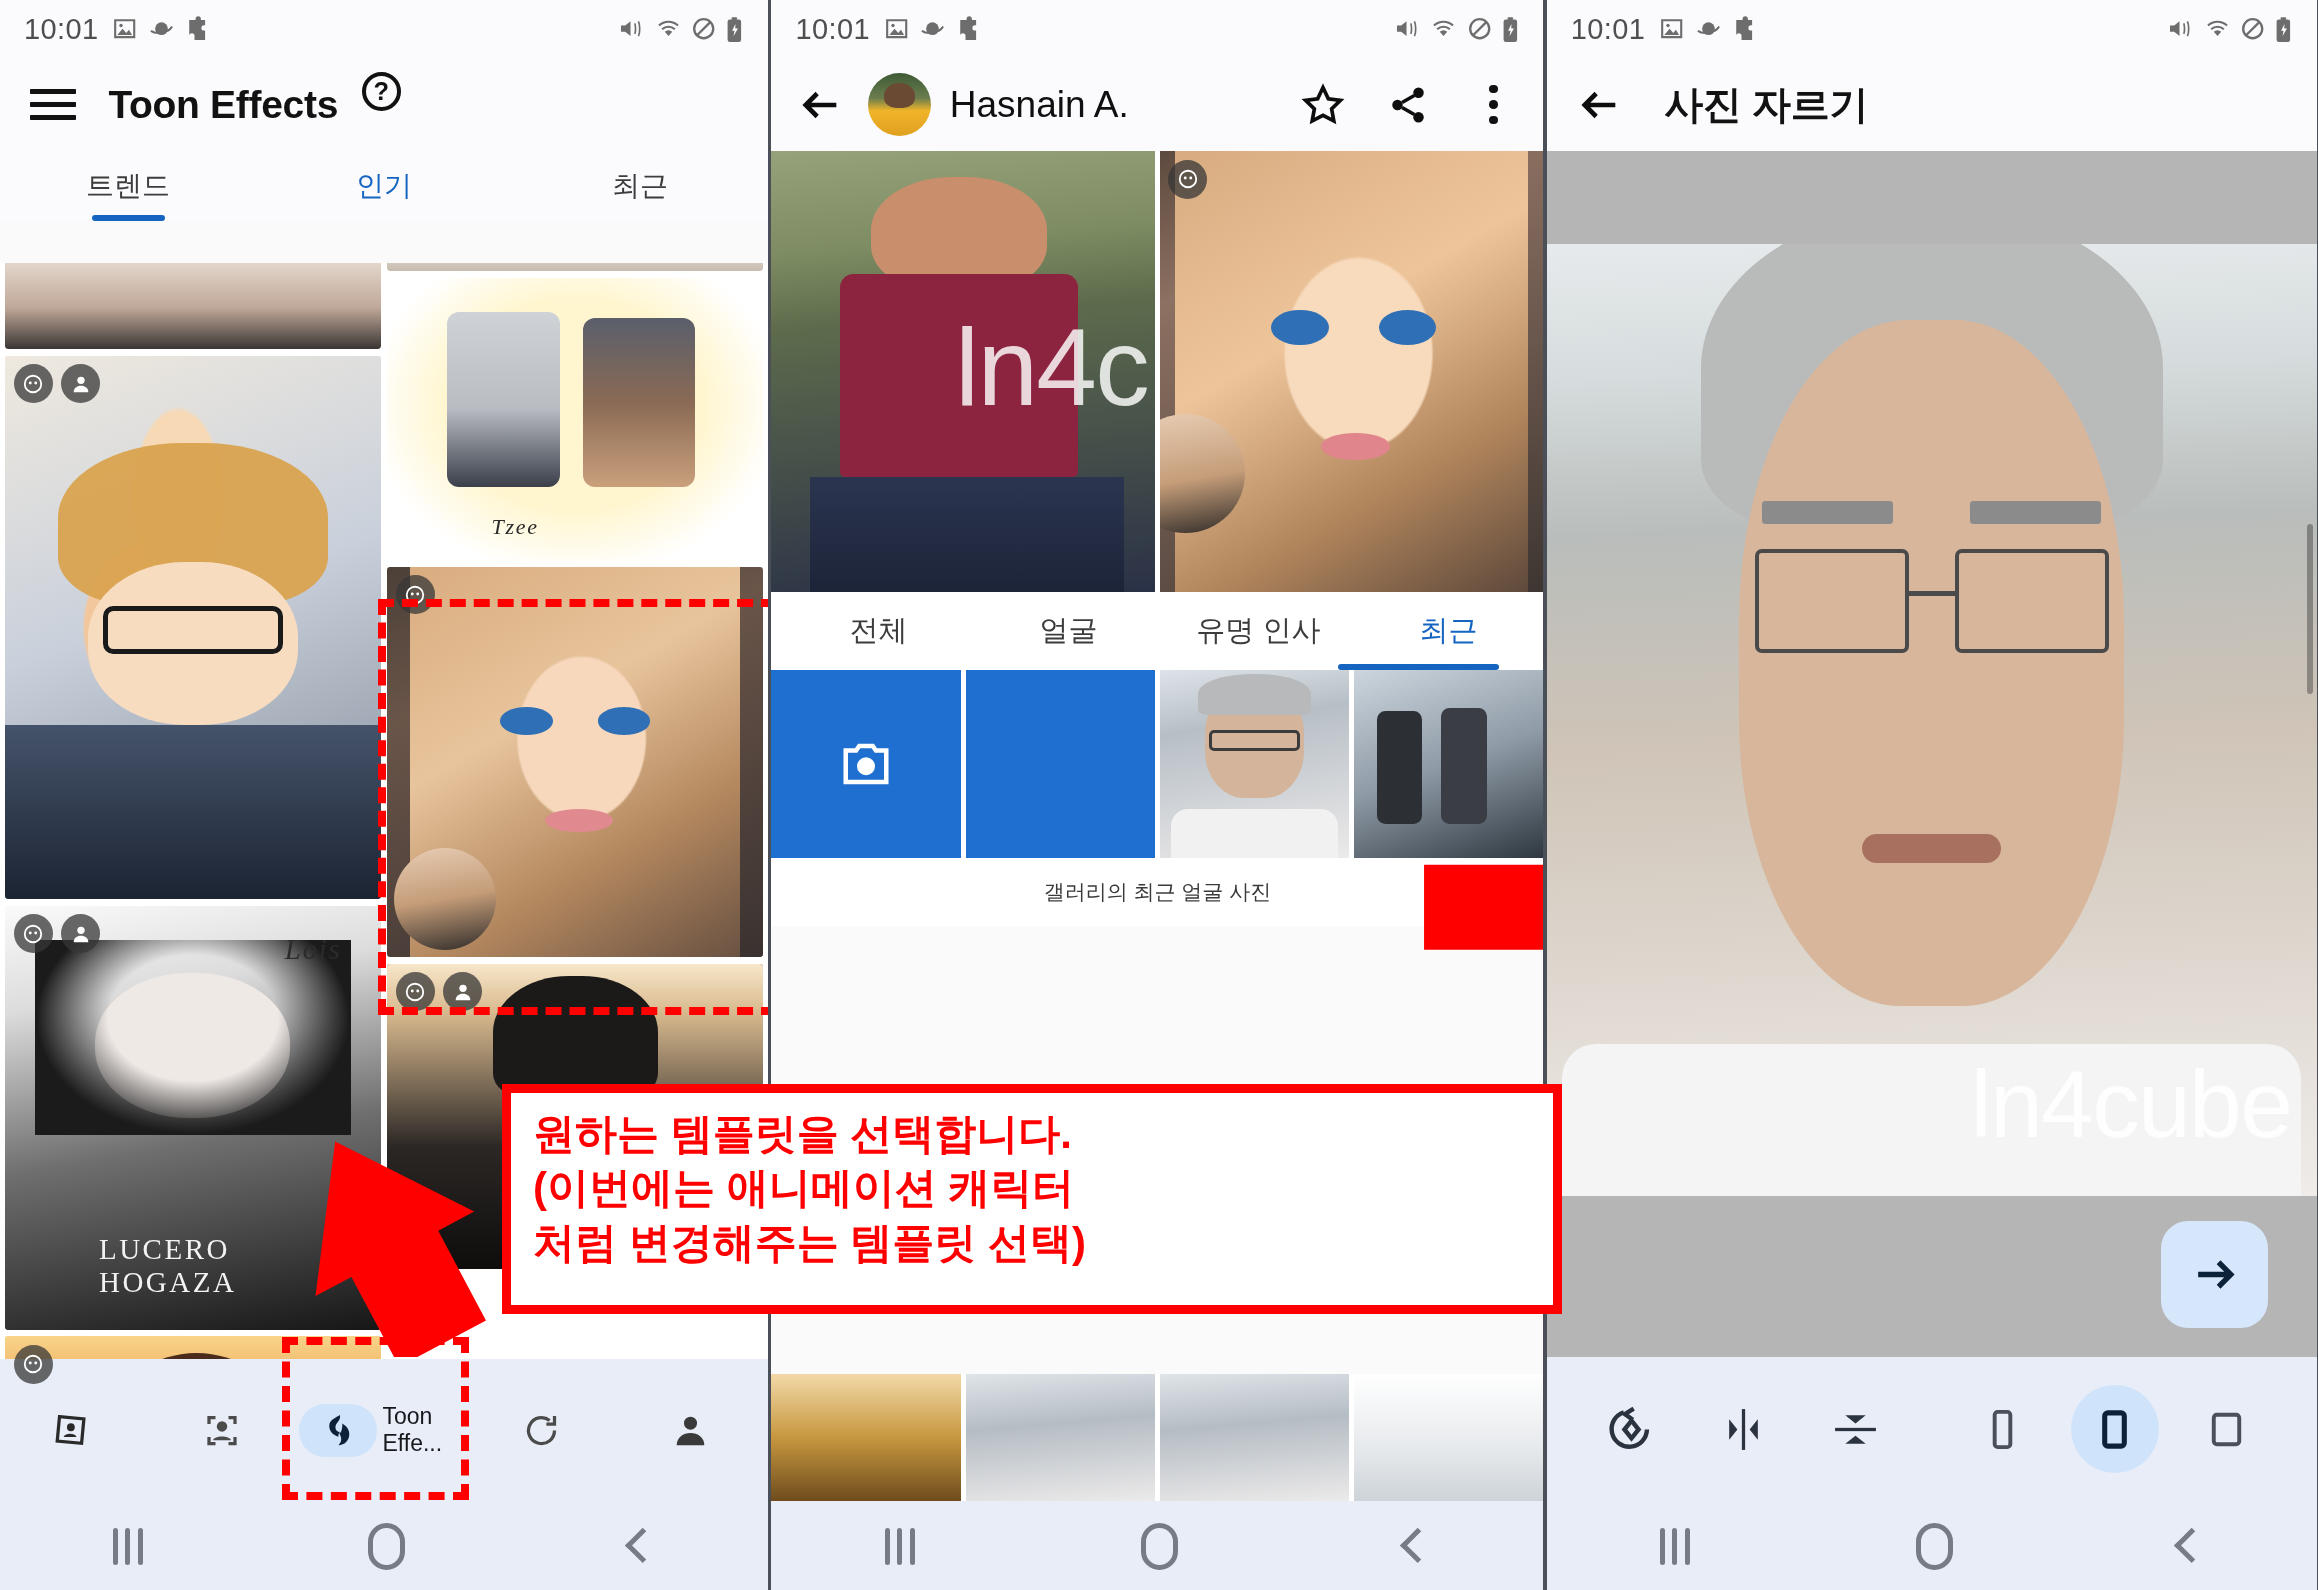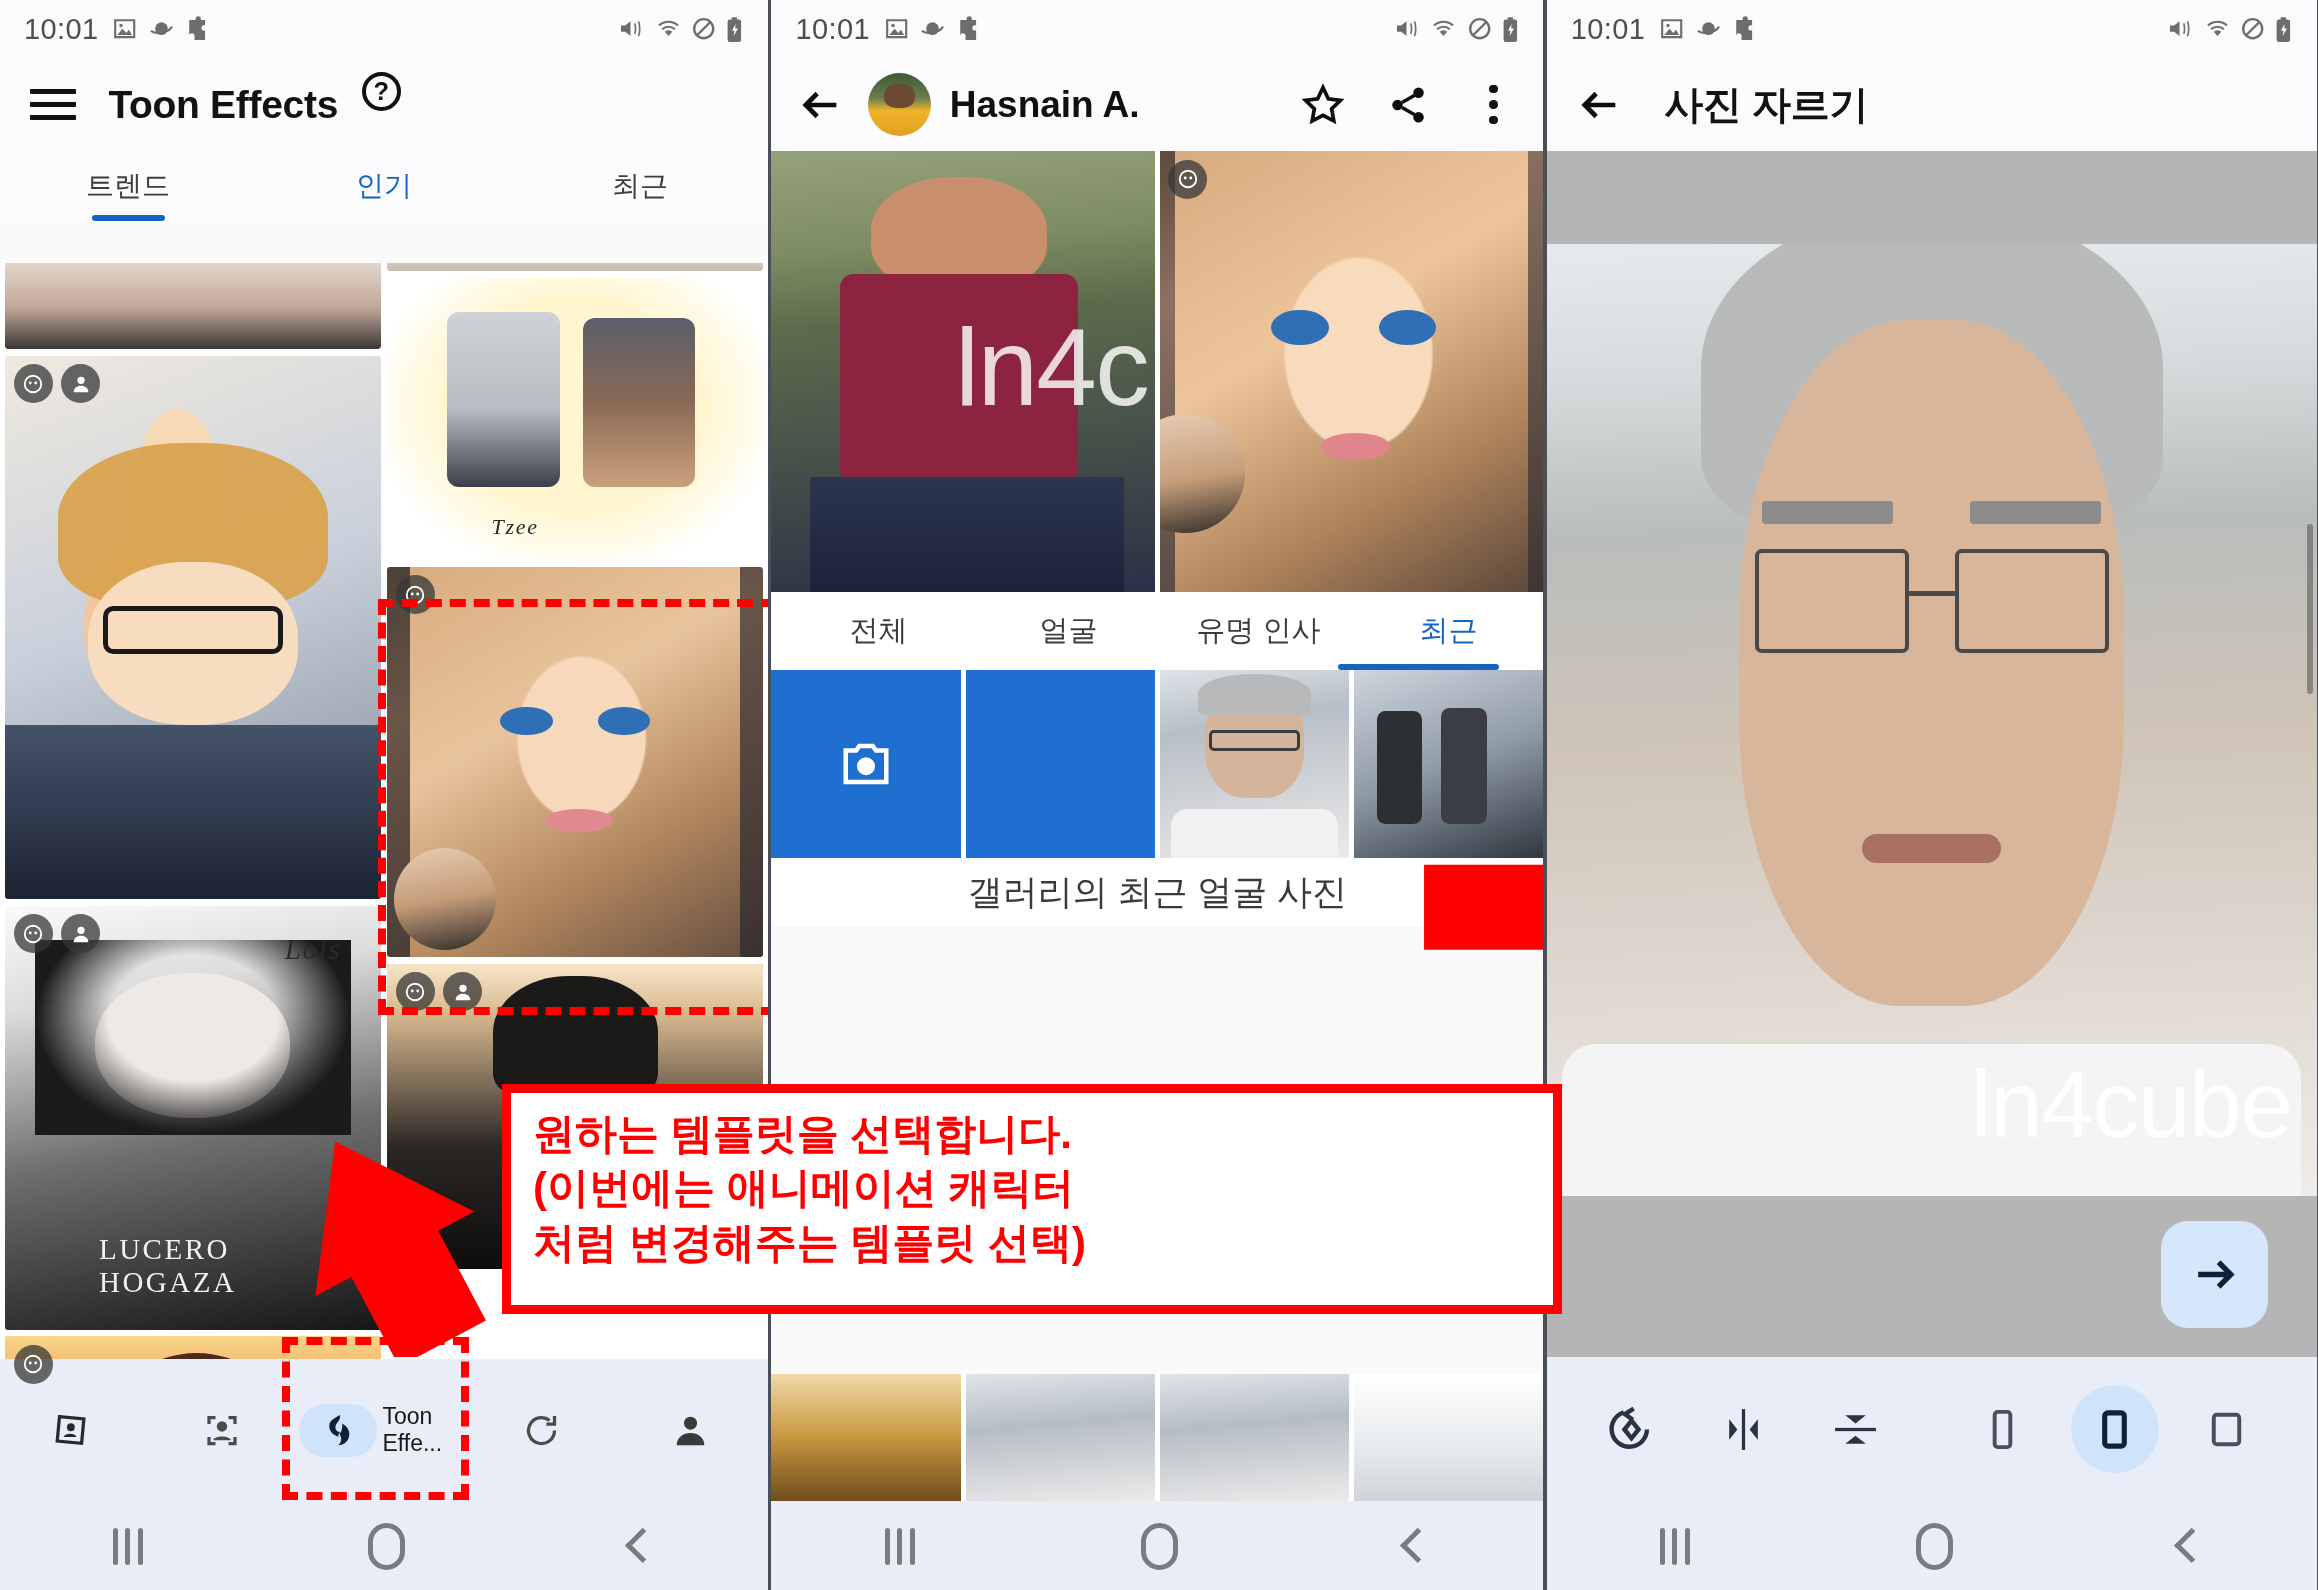--- a/index.html
+++ b/index.html
@@ -78,21 +78,21 @@
   .an-recent i { display: block; width: 5.1px; height: 37px; background: #767c86; border-radius: 2.5px; }
   .an-home { width: 37px; height: 47px; border: 5.1px solid #767c86; border-radius: 18.7px; }
   .an-back { width: 25.4px; height: 25.4px; border-left: 5.1px solid #767c86; border-bottom: 5.1px solid #767c86; transform: rotate(45deg); }
 
   
   .p2-appbar { height: 93px; display: flex; align-items: center; gap: 18.7px; padding: 0 22px; background: #fbfbfd; }
   .avatar { width: 63px; height: 63px; border-radius: 50%; overflow: hidden; flex: 0 0 auto;
             background: linear-gradient(180deg,#3e5a36 0%,#6b7d4e 40%,#f0b429 60%,#e0a020 100%); position: relative; }
   .avatar::after { content:""; position:absolute; left:26%; top:16%; width:48%; height:40%;
             background:#6b4a33; border-radius:50% 50% 40% 40%; }
-  .p2-name { font-size: 37px; font-weight: 700; color: #101010; white-space: nowrap; }
+  .p2-name { font-size: 37px; font-weight: 400; color: #101010; white-space: nowrap; }
   .p2-actions { margin-left: auto; display: flex; align-items: center; gap: 29px; }
   .dots { display: flex; flex-direction: column; gap: 6.8px; }
   .dots i { width: 8.5px; height: 8.5px; border-radius: 50%; background: #111; display: block; }
 
   .hero { display: flex; gap: 5.1px; height: 441px; background: #fff; }
   .hero-cell { flex: 1; position: relative; overflow: hidden; }
   .hero-a { background: linear-gradient(170deg,#8a9a70 0%,#6f7d5a 30%,#8b2a44 55%,#243049 100%); }
   .hero-b { background: linear-gradient(150deg,#cfa37a 0%,#f1cdae 35%,#6d574a 100%); }
   .watermark { position: absolute; color: rgba(255,255,255,.82); font-size: 109px; font-weight: 300;
                white-space: nowrap; letter-spacing: -1.7px; pointer-events: none; }
@@ -104,21 +104,21 @@
   .p2-tabs { display: flex; height: 78px; background: #fff; position: relative; padding-left: 12px; }
   .p2-tabs .tab { font-size: 29px; }
 
   .galrow { display: flex; gap: 5.1px; height: 188px; background: #fff; padding: 0 0 0 0; }
   .gal-cell { flex: 1; position: relative; overflow: hidden; }
   .gal-camera { background: #1f6fd0; display: flex; align-items: center; justify-content: center; }
   .gal-blue { background: #1f6fd0; }
   .gal-man { background: linear-gradient(170deg,#cfd6dc 0%,#8e9aa4 45%,#e9e9ea 100%); }
   .gal-crowd { background: linear-gradient(160deg,#cfd8e0 0%,#6e7c88 60%,#2b333b 100%); }
   .gal-caption { height: 68px; display: flex; align-items: center; justify-content: center;
-                 font-size: 35px; color: #3a3a3a; background: #fff; }
+                 font-size: 21px; color: #3a3a3a; background: #fff; }
 
   .p2-lower { position: absolute; left: 0; right: 0; bottom: 90px; height: 127px; display: flex; gap: 5.1px; background:#fff; }
   .lw { flex: 1; position: relative; overflow: hidden; }
 
   
   .crop-stage { position: absolute; top: 151px; left: 0; right: 0; bottom: 234px; background: #b5b5b5; }
   .crop-img { position: absolute; left: 0; right: 0; top: 93px; bottom: 161px;
               background: linear-gradient(175deg,#dfe4e6 0%,#c9d0d2 18%,#9b9a96 40%,#cbbbab 62%,#e8e6e3 100%); overflow: hidden; }
   .p3-wm { position: absolute; right: 25.4px; bottom: 37px; color: rgba(255,255,255,.85);
            font-size: 95px; font-weight: 300; letter-spacing: -1.7px; }

